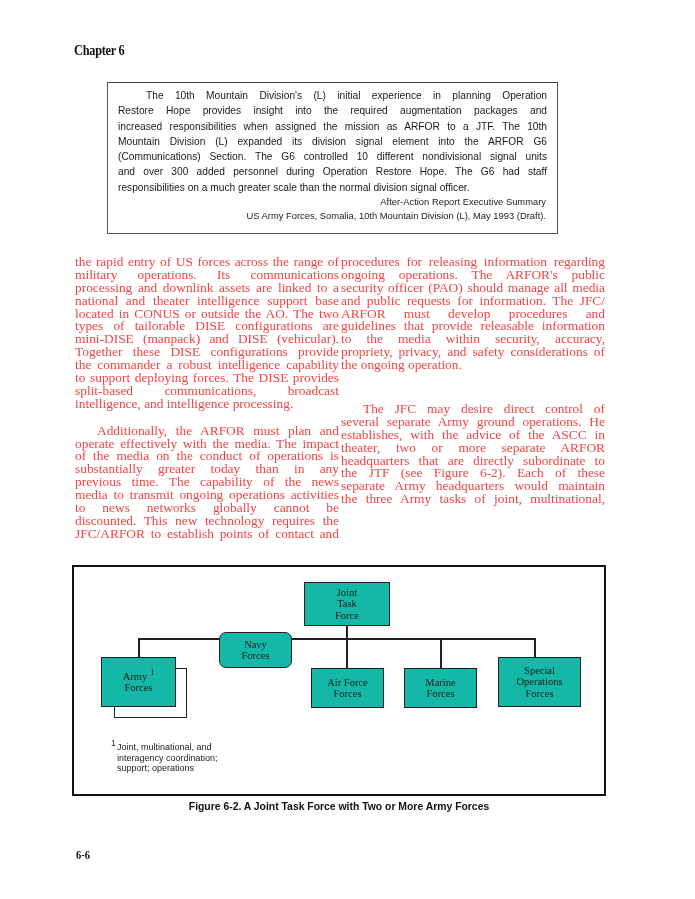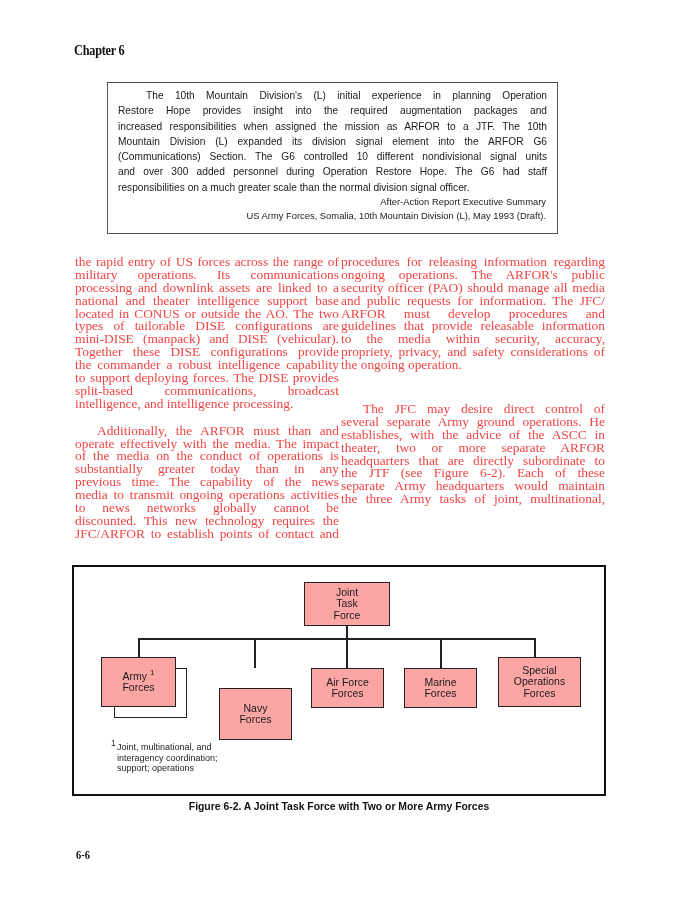--- a/index.html
+++ b/index.html
@@ -39,22 +39,22 @@
 
     .section-heading {
       font-weight: bold; font-size: 13.6px; line-height: 15px; margin-top: 0;
     }
 
     .figure-frame {
       position: absolute; left: 72px; top: 565px; width: 534px; height: 231px;
       border: 2.5px solid #111;
     }
     .org-box {
-      position: absolute; border: 1.3px solid #222; background: #fca5a5;
-      font-family: Liberation Sans, sans-serif; font-size: 10.5px; line-height: 11.5px;
+      position: absolute; border: 1.3px solid #222; background: #14b8a6;
+      font-family: Liberation Serif, serif; font-size: 10.5px; line-height: 11.5px;
       display: flex; flex-direction: column; align-items: center; justify-content: center;
       text-align: center; color: #1a1a1a;
     }
     .shadow-box { position: absolute; border: 1.3px solid #222; background: #fff; }
     .hline { position: absolute; height: 1.5px; background: #222; }
     .vline { position: absolute; width: 1.5px; background: #222; }
     .sup { font-size: 8px; vertical-align: super; line-height: 0; margin-left: 3px; }
 
     .footnote {
       position: absolute; left: 117px; top: 742px;
@@ -102,21 +102,21 @@
     <div class="line">types of tailorable DISE configurations are</div>
     <div class="line">mini-DISE (manpack) and DISE (vehicular).</div>
     <div class="line">Together these DISE configurations provide</div>
     <div class="line">the commander a robust intelligence capability</div>
     <div class="line">to support deploying forces. The DISE provides</div>
     <div class="line">split-based communications, broadcast</div>
     <div class="line end">intelligence, and intelligence processing.</div>
   </div>
   <div class="para-gap"></div>
   <div>
-    <div class="line indent">Additionally, the ARFOR must than and</div>
+    <div class="line indent">Additionally, the ARFOR must plan and</div>
     <div class="line">operate effectively with the media. The impact</div>
     <div class="line">of the media on the conduct of operations is</div>
     <div class="line">substantially greater today than in any</div>
     <div class="line">previous time. The capability of the news</div>
     <div class="line">media to transmit ongoing operations activities</div>
     <div class="line">to news networks globally cannot be</div>
     <div class="line">discounted. This new technology requires the</div>
     <div class="line">JFC/ARFOR to establish points of contact and</div>
   </div>
 </div>
@@ -163,21 +163,21 @@
   <div>Force</div>
 </div>
 
 <div class="shadow-box" style="left:114px; top:668px; width:73px; height:50px;"></div>
 
 <div class="org-box" style="left:101px; top:657px; width:75px; height:50px;">
   <div><span>Army</span><span class="sup">1</span></div>
   <div>Forces</div>
 </div>
 
-<div class="org-box" style="left:219px; top:688px; width:73px; height:52px;">
+<div class="org-box" style="left:219px; top:632px; width:73px; height:36px;border-radius:7px;">
   <div>Navy</div>
   <div>Forces</div>
 </div>
 
 <div class="org-box" style="left:311px; top:668px; width:73px; height:40px;">
   <div>Air Force</div>
   <div>Forces</div>
 </div>
 
 <div class="org-box" style="left:404px; top:668px; width:73px; height:40px;">

